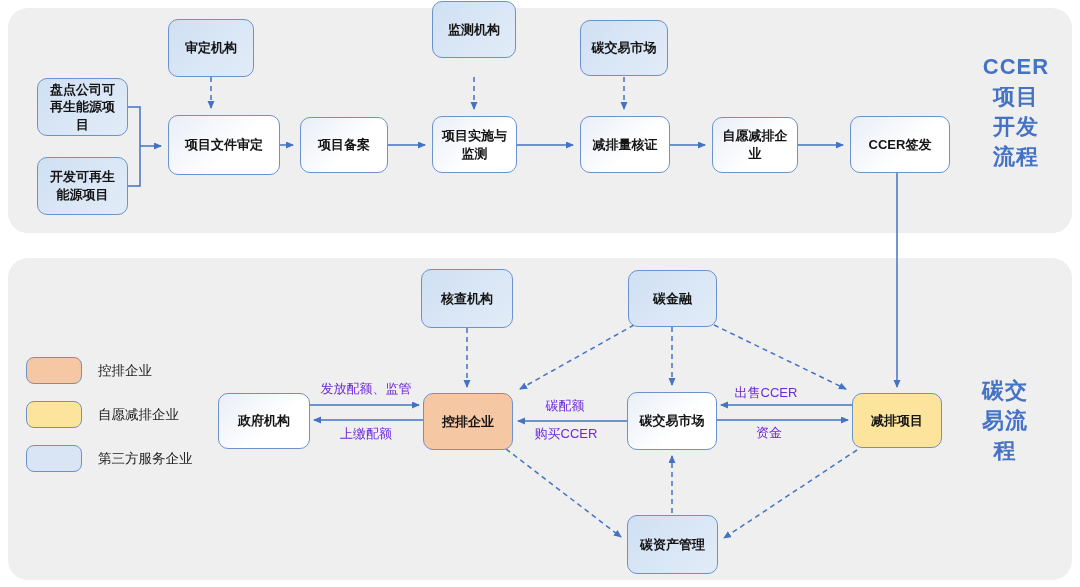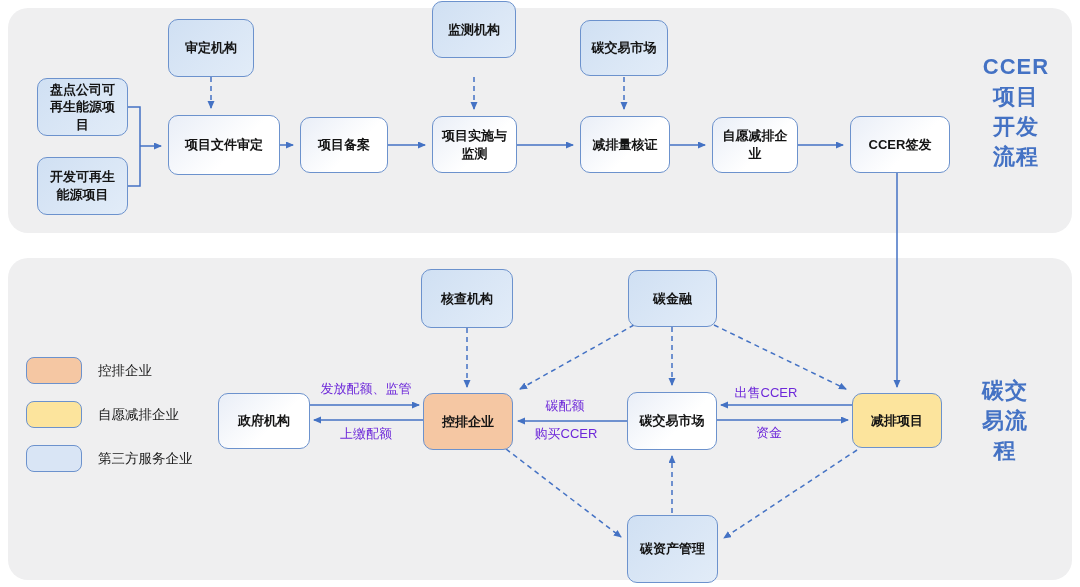--- a/index.html
+++ b/index.html
@@ -108,21 +108,21 @@
   <div class="node white" style="left:580px;top:116px;width:90px;height:57px">减排量核证</div>
   <div class="node white" style="left:712px;top:117px;width:86px;height:56px">自愿减排企业</div>
   <div class="node white" style="left:850px;top:116px;width:100px;height:57px">CCER签发</div>
 
   <div class="node blue" style="left:421px;top:269px;width:92px;height:59px">核查机构</div>
   <div class="node blue" style="left:628px;top:270px;width:89px;height:57px">碳金融</div>
   <div class="node white" style="left:218px;top:393px;width:92px;height:56px">政府机构</div>
   <div class="node orange" style="left:423px;top:393px;width:90px;height:57px">控排企业</div>
   <div class="node white" style="left:627px;top:392px;width:90px;height:58px">碳交易市场</div>
   <div class="node yellow" style="left:852px;top:393px;width:90px;height:55px">减排项目</div>
-  <div class="node blue" style="left:627px;top:515px;width:91px;height:68px">碳资产管理</div>
+  <div class="node blue" style="left:627px;top:515px;width:91px;height:59px">碳资产管理</div>
 
   <span class="elabel" style="left:366px;top:389px">发放配额、监管</span>
   <span class="elabel" style="left:366px;top:434px">上缴配额</span>
   <span class="elabel" style="left:565px;top:406px">碳配额</span>
   <span class="elabel" style="left:566px;top:434px">购买CCER</span>
   <span class="elabel" style="left:766px;top:393px">出售CCER</span>
   <span class="elabel" style="left:769px;top:433px">资金</span>
 
   <div class="panel-title" style="left:1016px;top:52px">CCER
 项目

